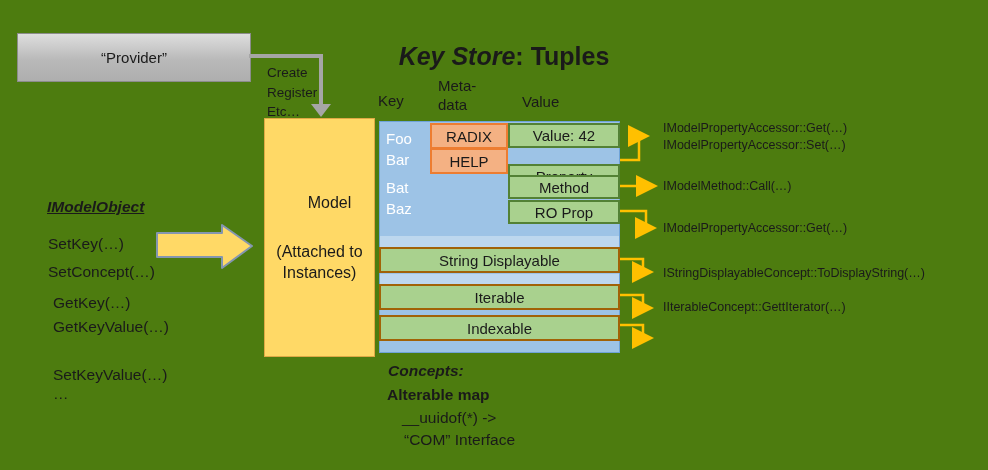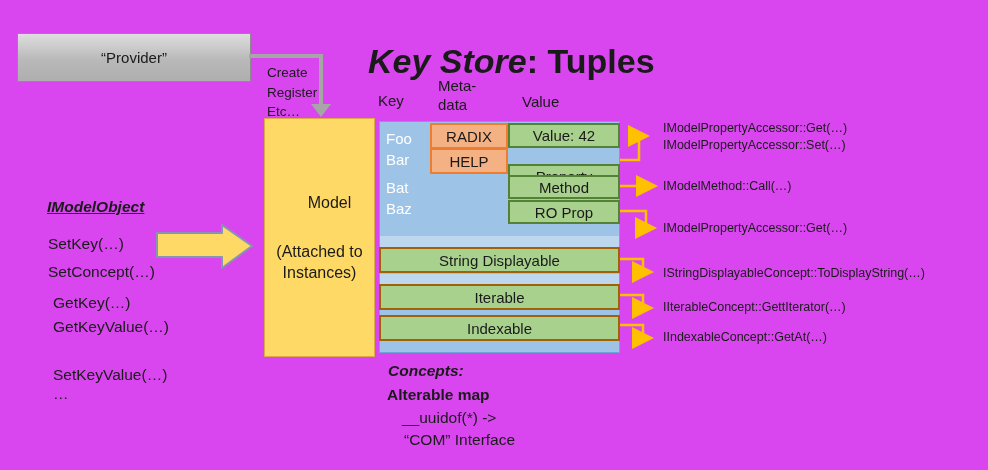--- a/index.html
+++ b/index.html
@@ -1,36 +1,36 @@
 <!DOCTYPE html>
 <html><head>
 <meta charset="utf-8">
 <style>
   html,body{margin:0;padding:0;background:#fff;}
-  #canvas{position:relative;width:988px;height:470px;background:#d946ef;overflow:hidden;
+  #canvas{position:relative;width:988px;height:470px;background:#4d7c0f;overflow:hidden;
           font-family:"Liberation Sans", sans-serif;color:#1a1a1a;}
   .abs{position:absolute;}
 
   
   .provider{left:17px;top:33px;width:232px;height:47px;
     background:linear-gradient(#dedede,#b9b9b9 55%,#aeaeae);
     border:1px solid #8c8c8c;display:flex;align-items:center;justify-content:center;
     font-size:15px;}
 
   
   .conn-h{left:249px;top:54px;width:74px;height:4px;background:#a6a6a6;}
   .conn-v{left:319px;top:54px;width:4px;height:51px;background:#a6a6a6;}
   .conn-head{left:311px;top:104px;width:0;height:0;
     border-left:10px solid transparent;border-right:10px solid transparent;
     border-top:13px solid #a6a6a6;}
 
   .note-create{left:267px;top:63px;font-size:13.5px;line-height:19.5px;}
 
   
-  .title{left:368px;top:42px;width:240px;text-align:center;font-size:34px;font-weight:bold;white-space:nowrap;}
+  .title{left:384px;top:42px;width:240px;text-align:center;font-size:25px;font-weight:bold;white-space:nowrap;}
   .title .em{font-style:italic;}
 
   .colhead{font-size:15px;}
   .colhead.key{left:378px;top:92px;}
   .colhead.meta{left:438px;top:76px;line-height:19px;}
   .colhead.value{left:522px;top:93px;}
 
   
   .model-box{left:264px;top:118px;width:111px;height:239px;background:#ffd966;
     border:1px solid #dfa945;box-sizing:border-box;}
@@ -144,20 +144,19 @@
     <path d="M 5,185 L 28,185 L 28,198 L 34,198" fill="none" stroke="#FFC000" stroke-width="2.5" marker-end="url(#ah)"></path>
     <path d="M 5,215 L 28,215 L 28,228 L 34,228" fill="none" stroke="#FFC000" stroke-width="2.5" marker-end="url(#ah)"></path>
   </svg>
 
   <div class="abs anno" style="top:121px;">IModelPropertyAccessor::Get(…)</div>
   <div class="abs anno" style="top:138px;">IModelPropertyAccessor::Set(…)</div>
   <div class="abs anno" style="top:179px;">IModelMethod::Call(…)</div>
   <div class="abs anno" style="top:221px;">IModelPropertyAccessor::Get(…)</div>
   <div class="abs anno" style="top:266px;">IStringDisplayableConcept::ToDisplayString(…)</div>
   <div class="abs anno" style="top:300px;">IIterableConcept::GettIterator(…)</div>
-  <div class="abs anno" style="top:330px;">IIndexableConcept::GetAt(…)</div>
 
   <div class="abs concepts-title">Concepts:</div>
   <div class="abs concepts-line" style="left:387px;top:386px;font-weight:bold;">Alterable map</div>
   <div class="abs concepts-line" style="left:402px;top:409px;">__uuidof(*) -&gt;</div>
   <div class="abs concepts-line" style="left:404px;top:431px;">“COM” Interface</div>
 
 </div>
 
 </body></html>

